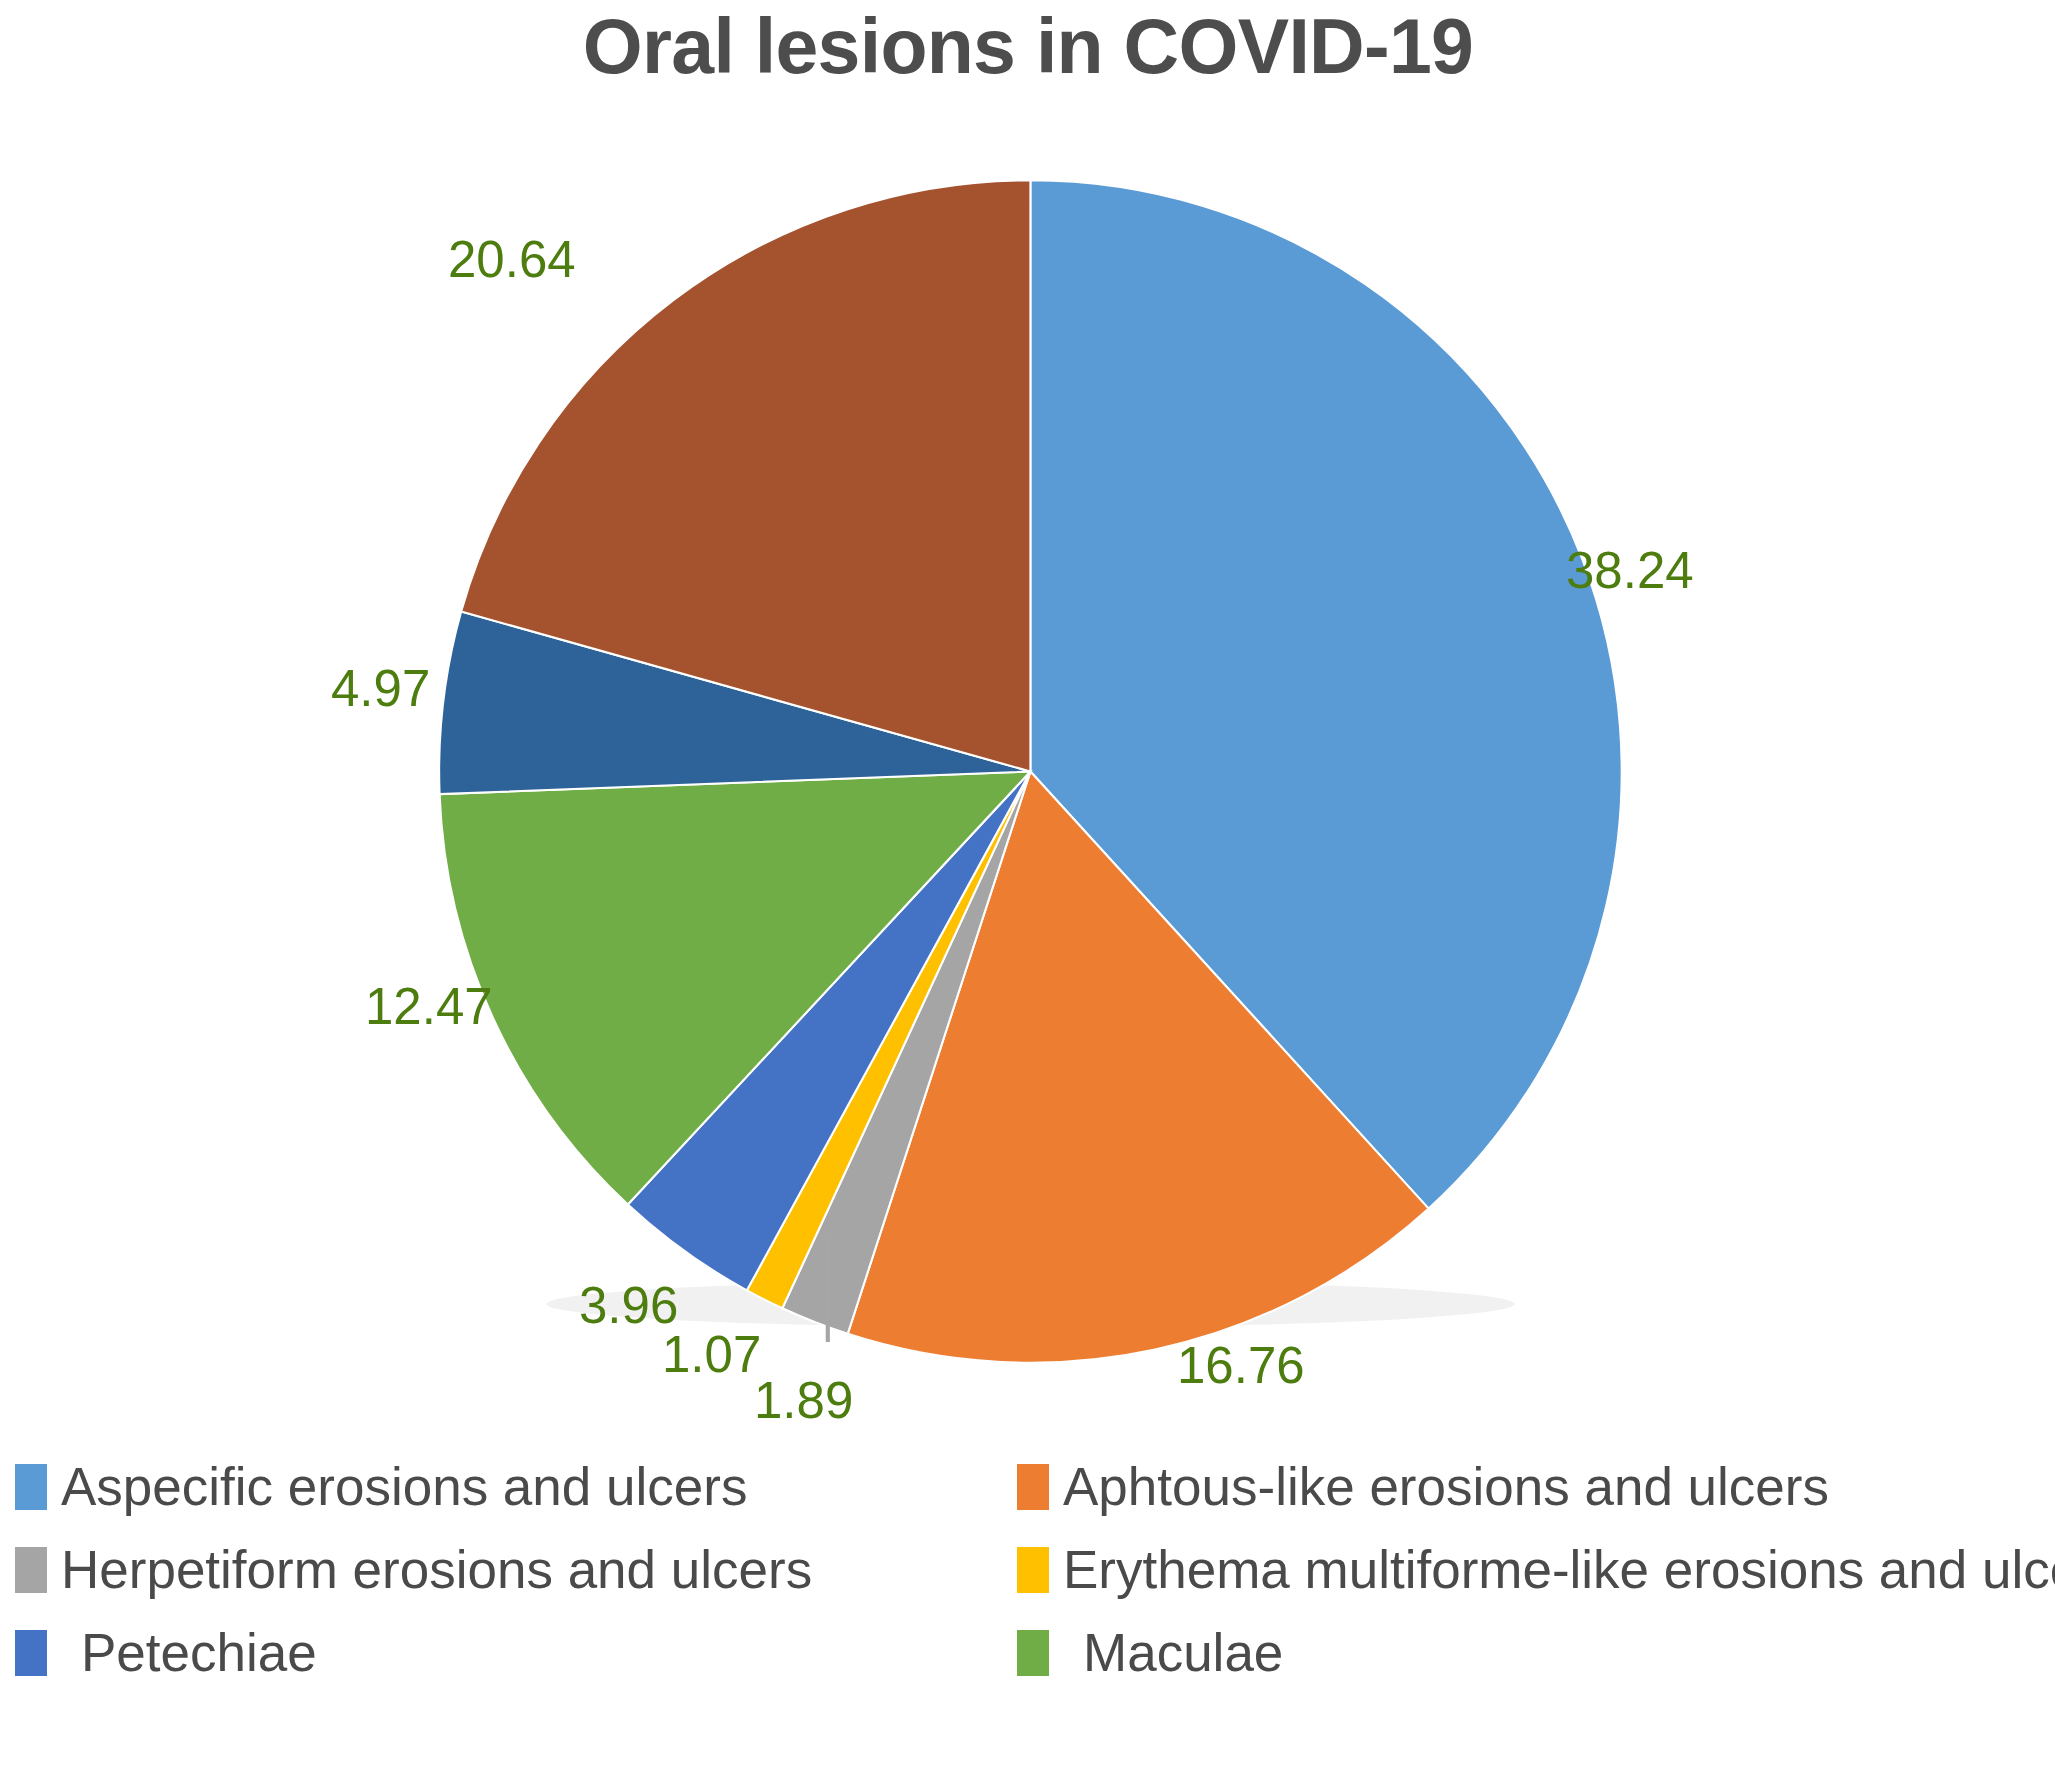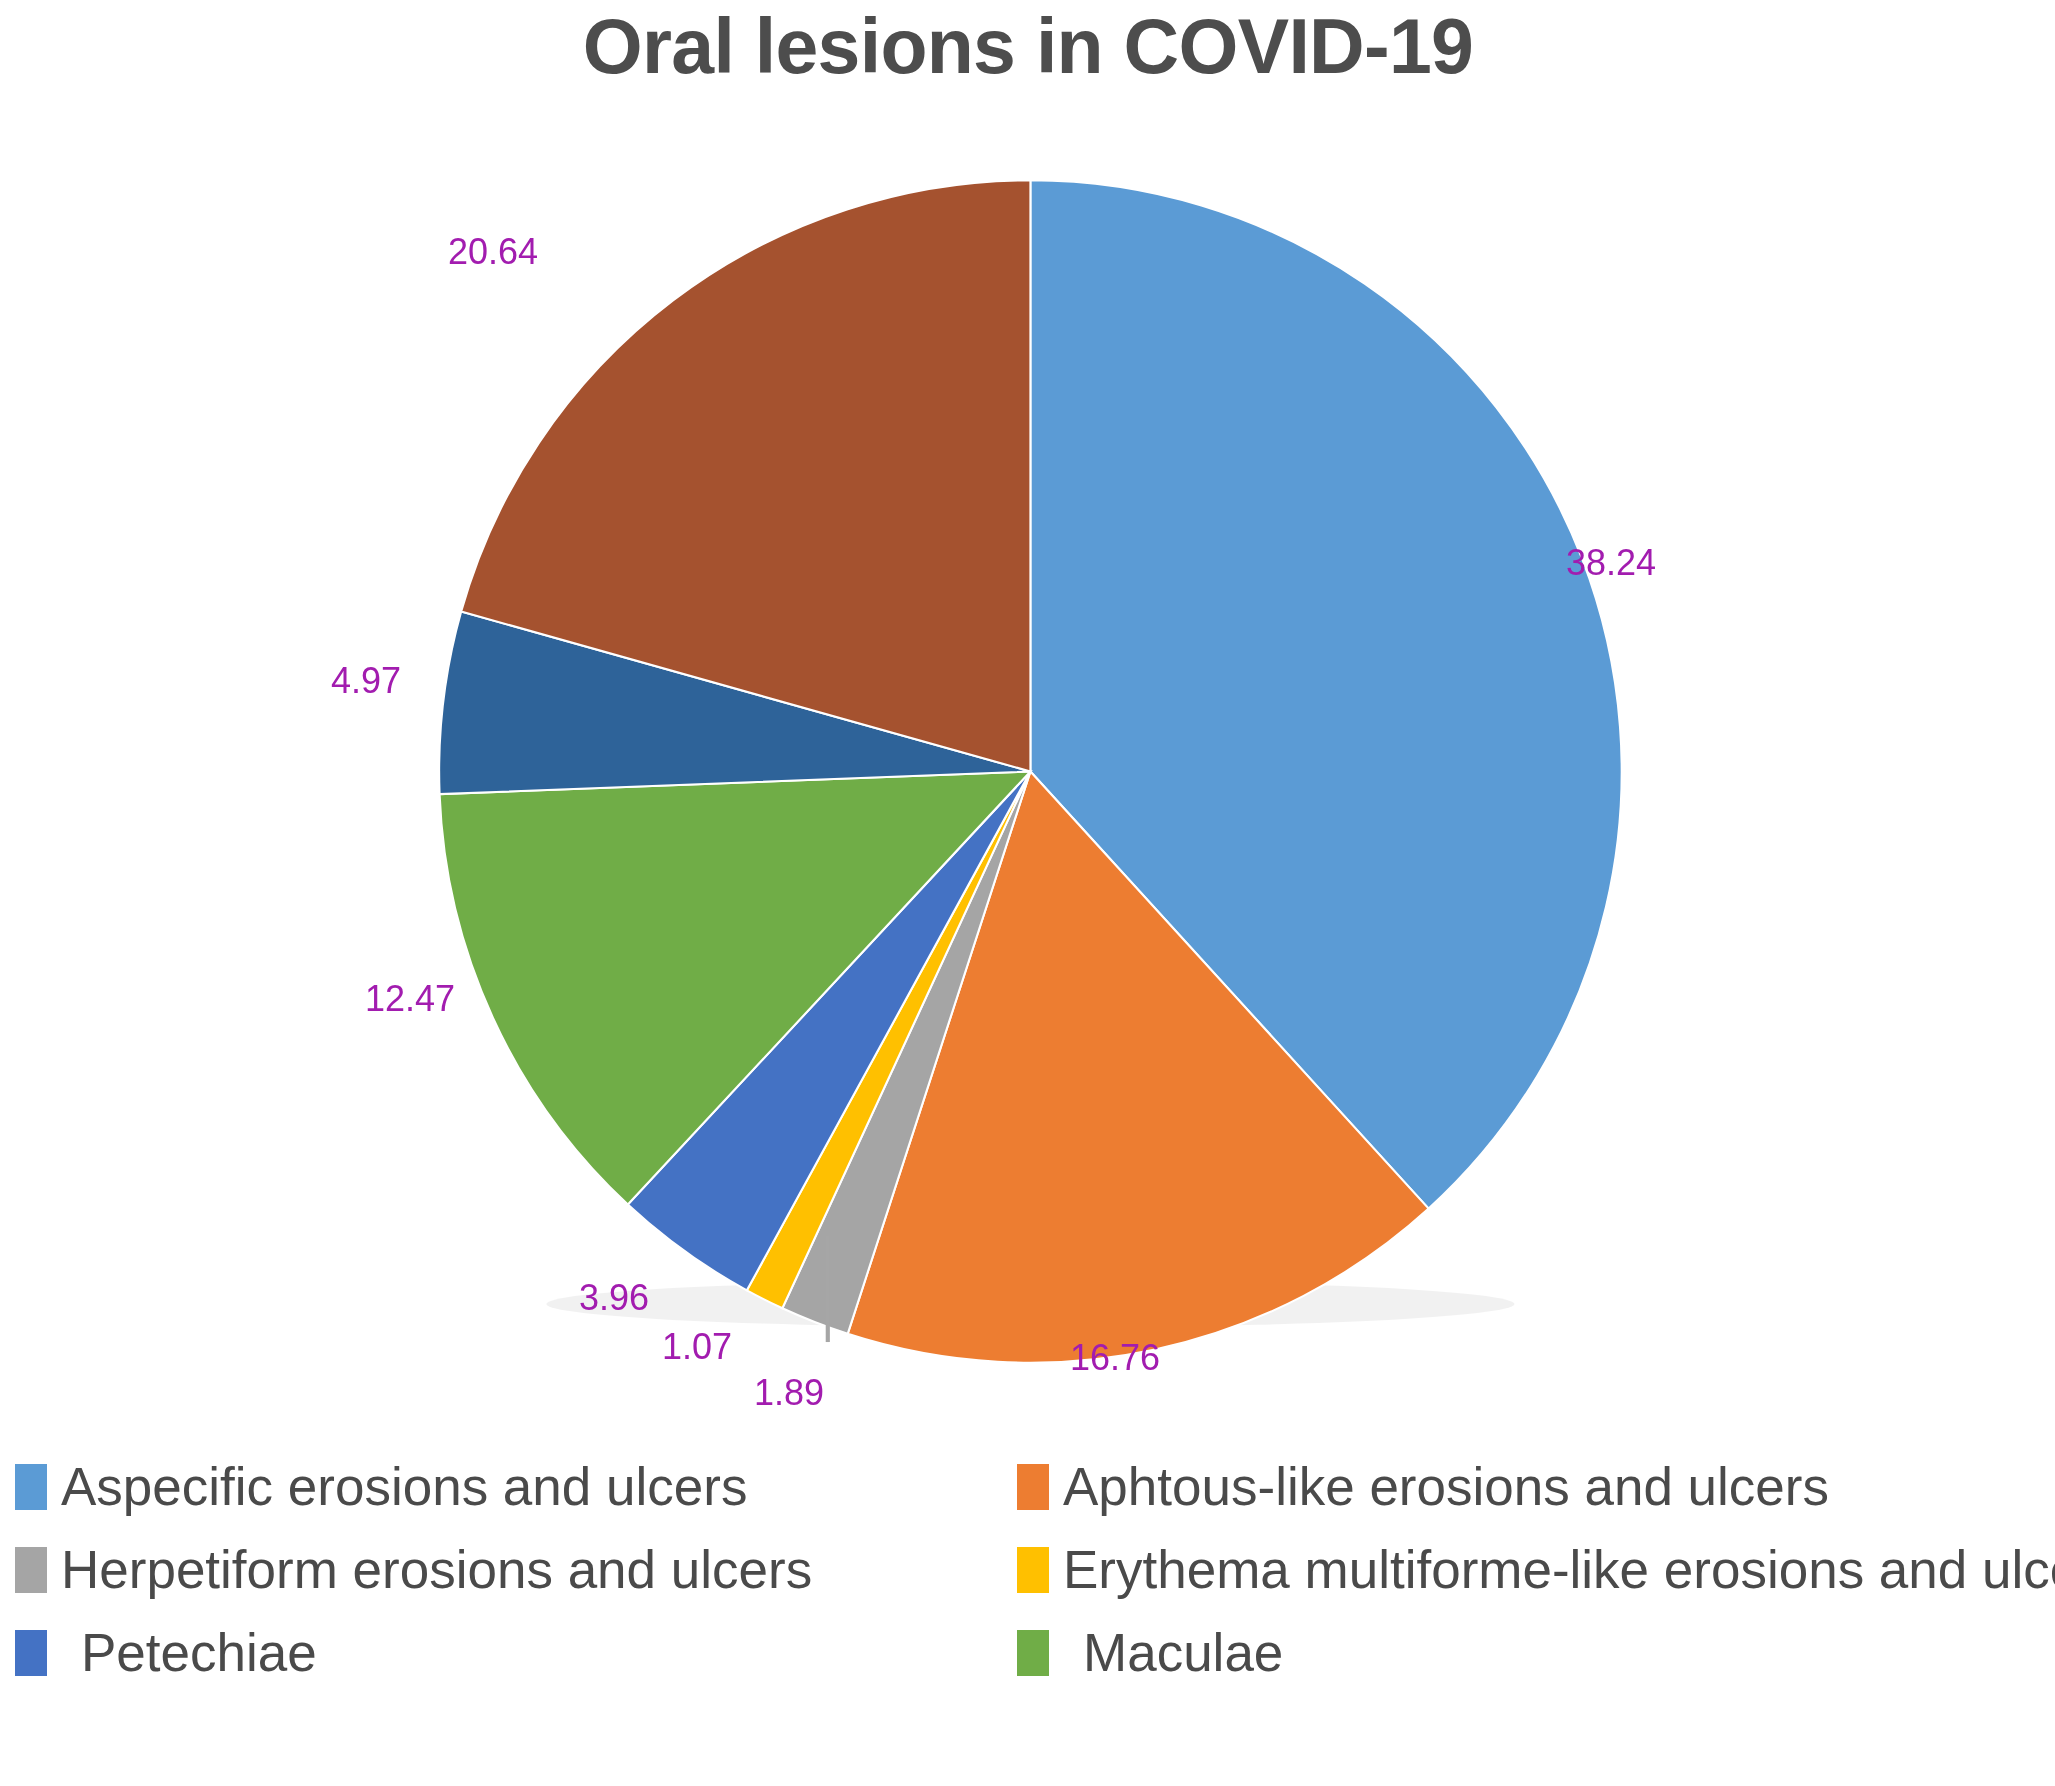--- a/index.html
+++ b/index.html
@@ -45,22 +45,22 @@
     height: 1335px;
   }
   #pie-svg {
     position: absolute;
     left: 0;
     top: 0;
   }
 
   .data-label {
     position: absolute;
-    font-size: 36px;
-    color: #a21caf;
+    font-size: 51px;
+    color: #4d7c0f;
     white-space: nowrap;
     line-height: 1;
   }
 
   
   #legend {
     position: absolute;
     left: 0;
     top: 1456px;
     width: 2056px;
@@ -110,21 +110,21 @@
           <path d="M 1490 965 L 1079.98 1715.28 A 855 855 0 0 1 907.85 1591.20 Z" fill="#4472C4" stroke="#ffffff" stroke-width="3"></path>
           <path d="M 1490 965 L 907.85 1591.20 A 855 855 0 0 1 635.63 997.76 Z" fill="#70AD47" stroke="#ffffff" stroke-width="3"></path>
           <path d="M 1490 965 L 635.63 997.76 A 855 855 0 0 1 666.88 733.69 Z" fill="#2E6399" stroke="#ffffff" stroke-width="3"></path>
           <path d="M 1490 965 L 666.88 733.69 A 855 855 0 0 1 1490.00 110.00 Z" fill="#A5522F" stroke="#ffffff" stroke-width="3"></path>
         </g>
 
       <line x1="1197" y1="1637" x2="1197" y2="1790" stroke="#a6a6a6" stroke-width="6"></line>
     </svg>
 
     <div class="data-label" style="left:1566px; top:441px;">38.24</div>
-    <div class="data-label" style="left:1070px; top:1236px;">16.76</div>
+    <div class="data-label" style="left:1177px; top:1236px;">16.76</div>
     <div class="data-label" style="left:754px; top:1271px;">1.89</div>
     <div class="data-label" style="left:662px;  top:1225px;">1.07</div>
     <div class="data-label" style="left:579px;  top:1176px;">3.96</div>
     <div class="data-label" style="left:365px;  top:877px;">12.47</div>
     <div class="data-label" style="left:331px;  top:559px;">4.97</div>
     <div class="data-label" style="left:448px;  top:130px;">20.64</div>
 
   </div>
 
   <div id="legend">

